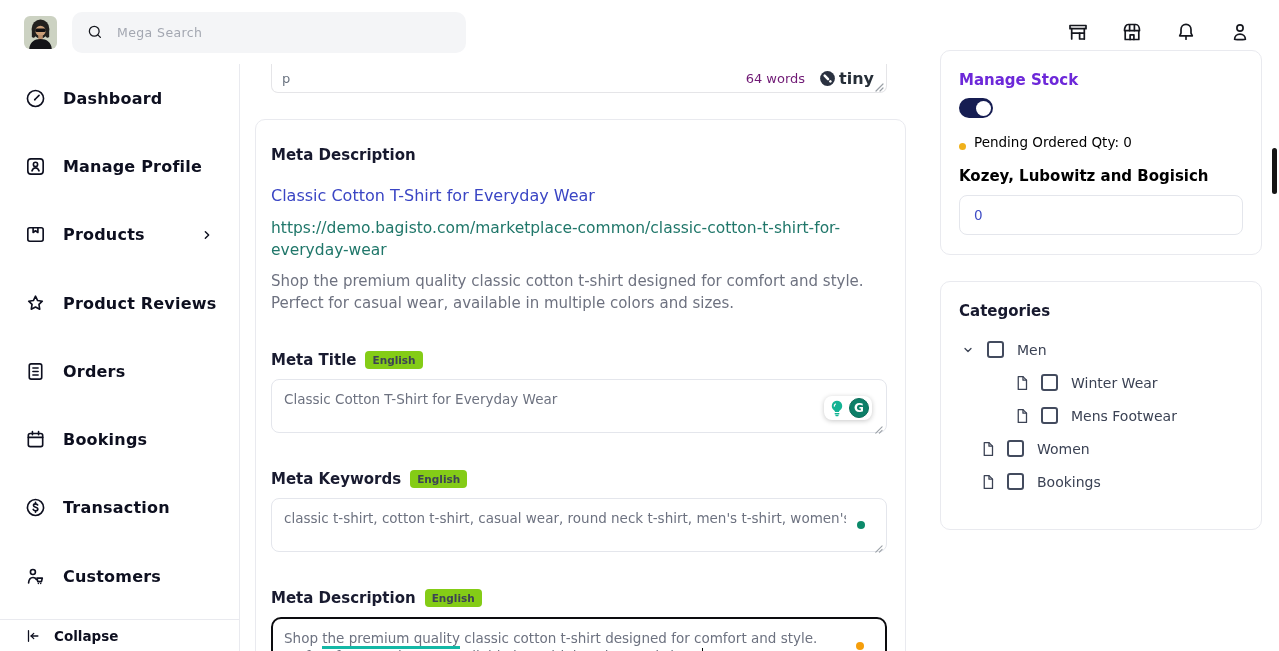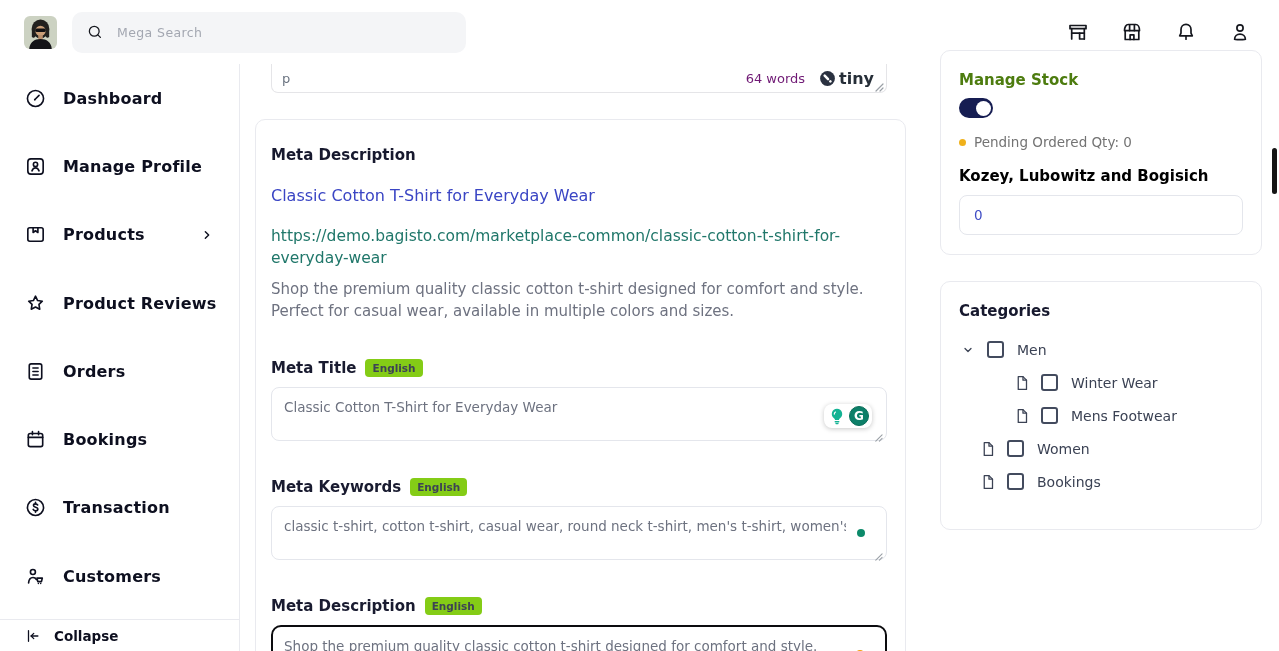--- a/index.html
+++ b/index.html
@@ -41,51 +41,51 @@
   .tiny-brand{display:flex;align-items:center;gap:3px;font-weight:700;font-size:16px;color:#262e38;cursor:pointer;}
   .tiny-logo{width:17px;height:17px;display:inline-block;}
   .sb-resize{position:absolute;right:2px;bottom:2px;width:10px;height:10px;color:#9aa0a6;cursor:nwse-resize;}
 
   
   .card{position:absolute;background:#fff;border:1px solid #e9eaef;border-radius:10px;box-sizing:border-box;}
   #seo-card{left:255px;top:119px;width:651px;height:600px;padding:26px 18px 20px 15px;}
   .card-h{font-size:15px;font-weight:700;color:#17192e;}
 
   .prev-title{margin-top:22px;font-size:16px;color:#3a45c4;cursor:pointer;width:610px;}
-  .prev-url{margin-top:20px;font-size:15.5px;color:#20776a;line-height:22px;width:600px;}
+  .prev-url{margin-top:12px;font-size:15.5px;color:#20776a;line-height:22px;width:600px;}
   .prev-desc{margin-top:9px;font-size:15px;color:#6e7280;line-height:22px;width:612px;}
 
   .f-label{margin-top:37px;display:flex;align-items:center;gap:9px;font-size:15px;font-weight:600;color:#191b30;}
   .badge{background:#84cc16;border-radius:4px;padding:3px 7px;font-size:10.5px;font-weight:700;color:#3d4354;}
 
   .area{position:relative;margin-top:10px;border:1px solid #e4e6ec;border-radius:8px;height:54px;
         padding:10px 40px 10px 12px;box-sizing:border-box;font-size:13.5px;color:#6d7280;
         line-height:18px;cursor:text;background:#fff;}
   .area .nowrap{display:block;white-space:nowrap;overflow:hidden;}
   .area.focused{border:2px solid #0c0c0f;border-radius:10px;height:58px;padding:10px 34px 10px 11px;}
   .dot{position:absolute;right:21px;top:calc(50% - 4px);width:8px;height:8px;border-radius:50%;}
   .dot-green{background:#0c8a6a;}
   .dot-orange{background:#f59e0b;}
-  .u{border-bottom:3px solid #c4b5fd;}
+  .u{border-bottom:3px solid #14b8a6;}
   .caret{display:inline-block;width:1.5px;height:15px;background:#000;vertical-align:-2px;margin-left:1px;}
   .area-resize{position:absolute;right:3px;bottom:3px;width:9px;height:9px;color:#9aa0a6;cursor:nwse-resize;}
 
   .gram-badge{position:absolute;right:14px;top:16px;display:flex;align-items:center;gap:2px;background:#fff;
               border-radius:8px;padding:2px 3px;box-shadow:0 1px 5px rgba(0,0,0,.22);cursor:pointer;}
   .bulb-box{width:20px;height:20px;display:inline-block;}
   .gcircle{width:20px;height:20px;border-radius:50%;background:#0c7f68;color:#fff;font-size:12px;font-weight:700;
            display:flex;align-items:center;justify-content:center;border:1px solid #0a6d59;box-sizing:border-box;}
 
   
   #stock-card{left:940px;top:50px;width:322px;height:205px;padding:20px 18px;border-radius:10px;}
-  .stock-h{font-size:15px;font-weight:700;color:#4d7c0f;}
+  .stock-h{font-size:15px;font-weight:700;color:#6d28d9;}
   .toggle{margin-top:9px;width:34px;height:20px;border-radius:11px;background:#c6c9d4;position:relative;cursor:pointer;}
   .toggle.on{background:#161d52;}
   .knob{position:absolute;right:2.5px;top:2.5px;width:15px;height:15px;background:#fff;border-radius:50%;}
-  .pending{margin-top:16px;display:flex;align-items:center;gap:8px;font-size:13.5px;color:#737373;}
+  .pending{margin-top:16px;display:flex;align-items:flex-end;gap:8px;font-size:13.5px;color:#000000;}
   .pdot{width:7px;height:7px;border-radius:50%;background:#f0b11b;flex:none;}
   .vendor{margin-top:17px;font-size:15px;font-weight:700;color:#000000;}
   .qty-input{margin-top:10px;width:100%;height:40px;border:1px solid #e4e6ec;border-radius:8px;
              padding:0 14px;font-size:13.5px;color:#3f4cc5;box-sizing:border-box;outline:none;
              font-family:inherit;background:#fff;}
 
   #cat-card{left:940px;top:281px;width:322px;height:249px;padding:20px 18px;}
   .tree{margin-top:13px;}
   .trow{display:flex;align-items:center;height:33px;color:#3b4254;}
   .trow.lvl0-leaf{padding-left:20px;}

